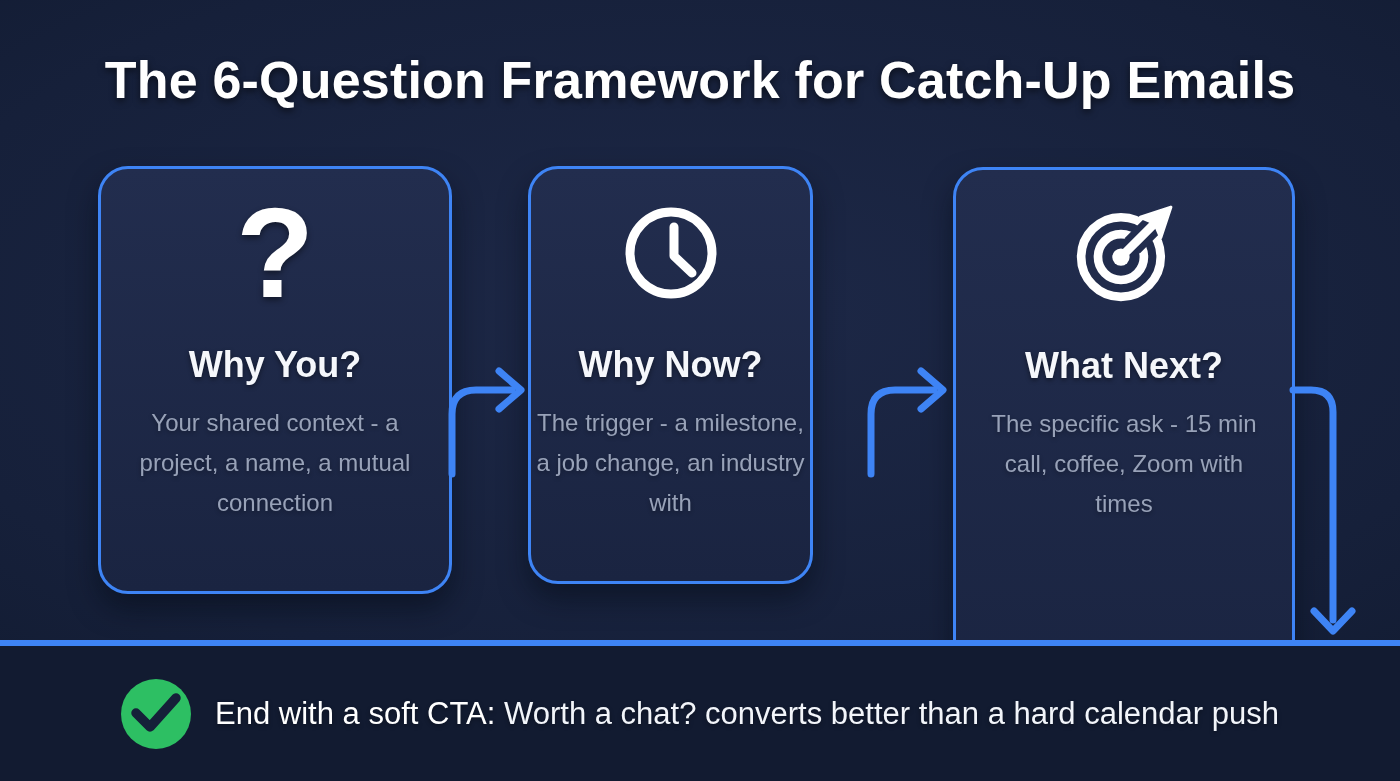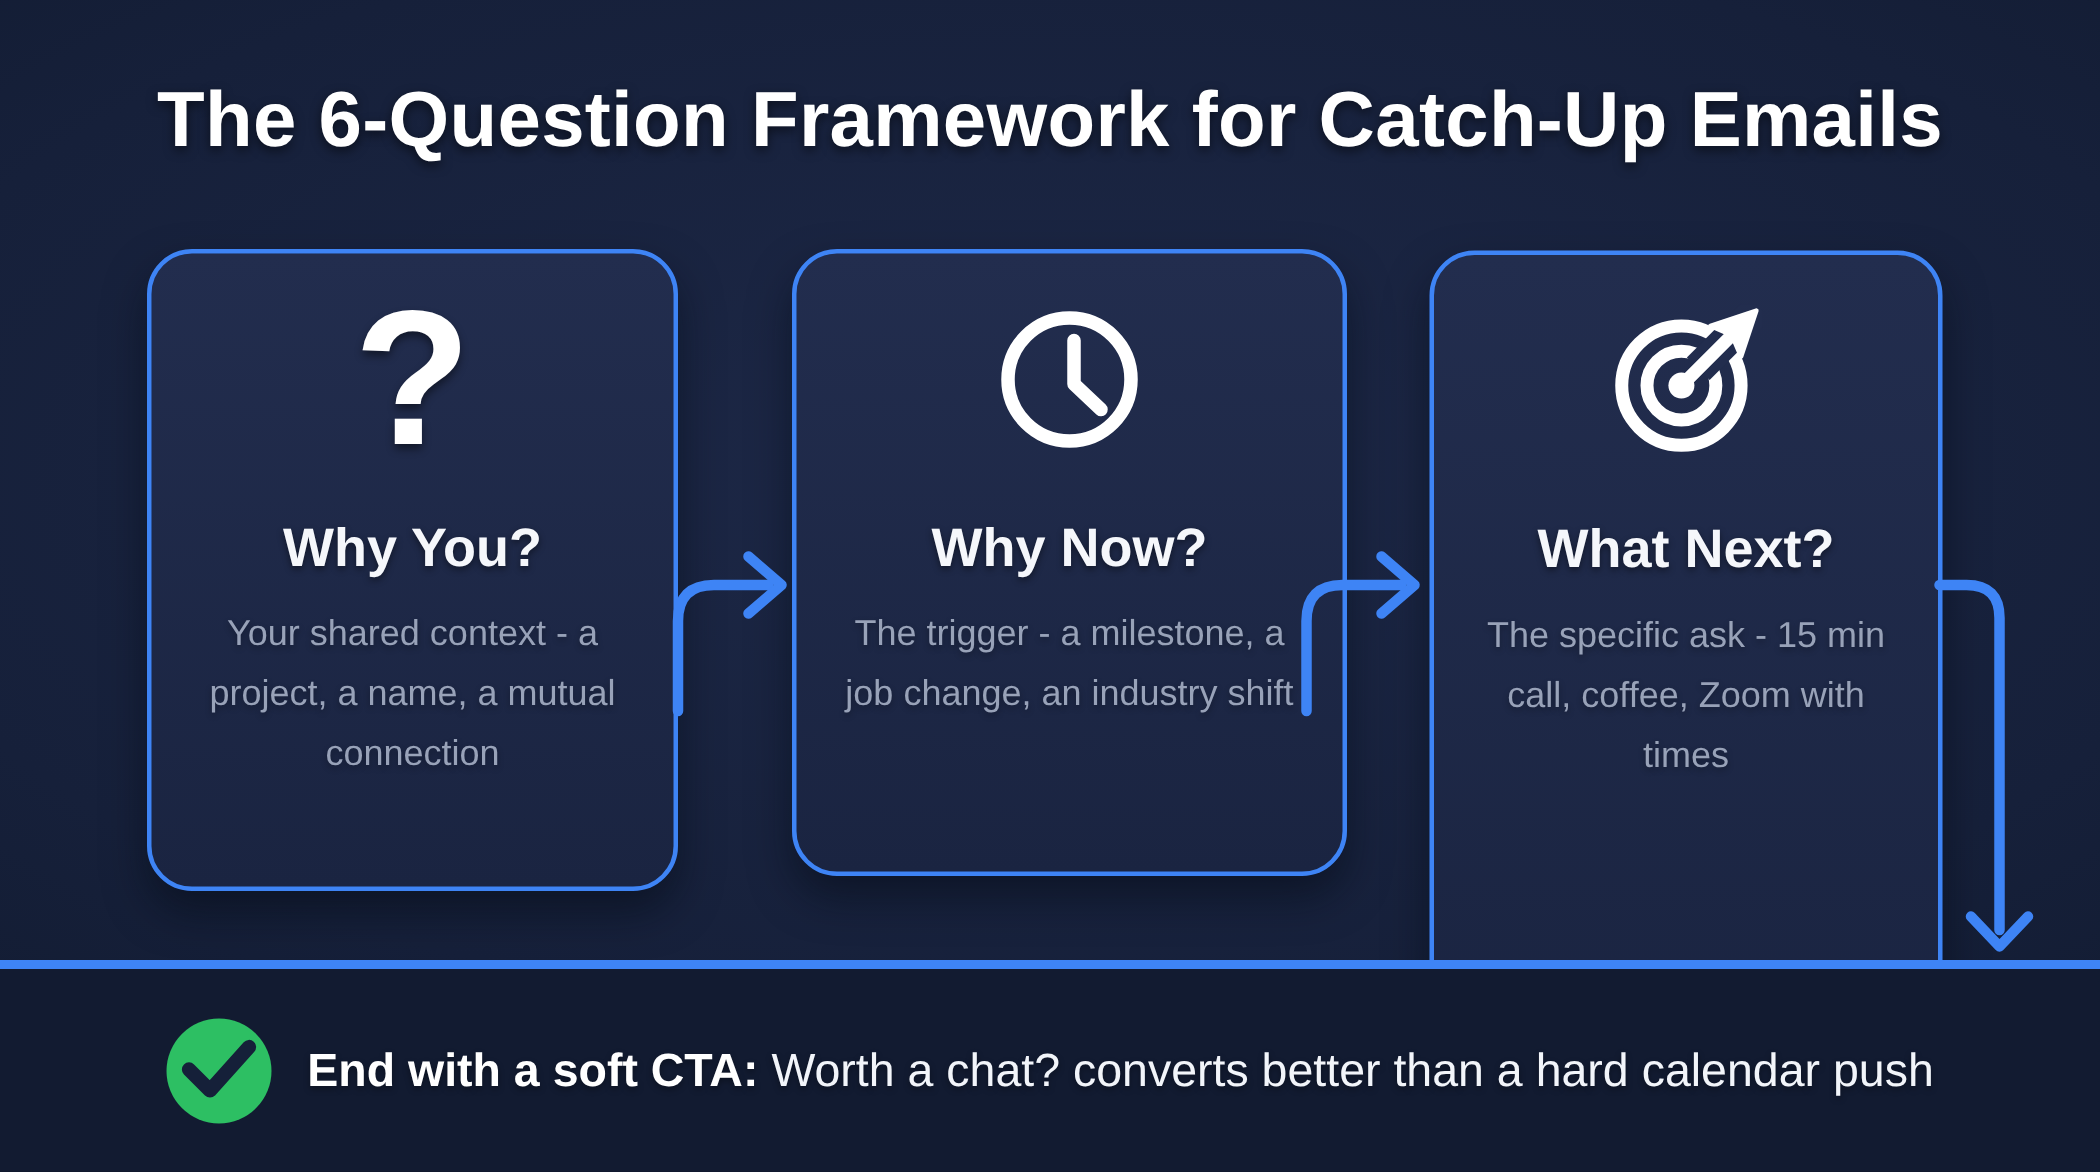--- a/index.html
+++ b/index.html
@@ -37,21 +37,21 @@
     background: linear-gradient(180deg,
       var(--card-fill-top, #222d4e) 0%,
       var(--card-fill-bottom, #1a2441) 100%);
     box-shadow: 0 14px 28px rgba(4, 9, 20, 0.5);
     display: flex;
     flex-direction: column;
     align-items: center;
     text-align: center;
   }
   .card.c1 { left: 98px;  top: 166px; width: 354px; height: 428px; }
-  .card.c2 { left: 528px; top: 166px; width: 370px; height: 418px; }
+  .card.c2 { left: 528px; top: 166px; width: 285px; height: 418px; }
   .card.c3 { left: 953px; top: 167px; width: 342px; height: 544px; }
 
   .card-icon {
     margin-top: 34px;
     height: 100px;
     display: flex;
     align-items: center;
     justify-content: center;
   }
   .qmark {
@@ -119,21 +119,21 @@
     flex: 0 0 auto;
   }
   .footer-text {
     margin: 0;
     font-size: 31px;
     color: #f2f5fa;
     white-space: nowrap;
     text-shadow: 0 2px 4px rgba(0,0,0,0.35);
   }
   .footer-text strong {
-    font-weight: 700;
+    font-weight: 400;
     color: #ffffff;
     margin-right: 0.28em;
   }
   .icon-svg { display: block; }
 </style>
 </head>
 <body>
 
 <div class="stage">
 
@@ -148,21 +148,21 @@
   </section>
 
   <section class="card c2">
     <div class="card-icon">
       <svg class="icon-svg" width="100" height="100" viewBox="0 0 100 100">
         <circle cx="50" cy="50" r="41" fill="none" stroke="#ffffff" stroke-width="9"></circle>
         <polyline points="53,24 53,53 71,70" fill="none" stroke="#ffffff" stroke-width="9" stroke-linecap="round" stroke-linejoin="round"></polyline>
       </svg>
     </div>
     <h2 class="card-heading">Why Now?</h2>
-    <p class="card-body">The trigger - a milestone, a job change, an industry shift</p>
+    <p class="card-body">The trigger - a milestone, a job change, an industry with</p>
   </section>
 
   <section class="card c3">
     <div class="card-icon">
       <svg class="icon-svg" width="102" height="102" viewBox="0 0 100 100">
         <circle cx="47" cy="53" r="39" fill="none" stroke="#ffffff" stroke-width="8.5"></circle>
         <circle cx="47" cy="53" r="22.5" fill="none" stroke="#ffffff" stroke-width="8.5"></circle>
         <circle cx="47" cy="53" r="8.5" fill="#ffffff"></circle>
 
         <line x1="58" y1="42" x2="98" y2="2" stroke="var(--card-fill-top, #222d4e)" stroke-width="21"></line>

